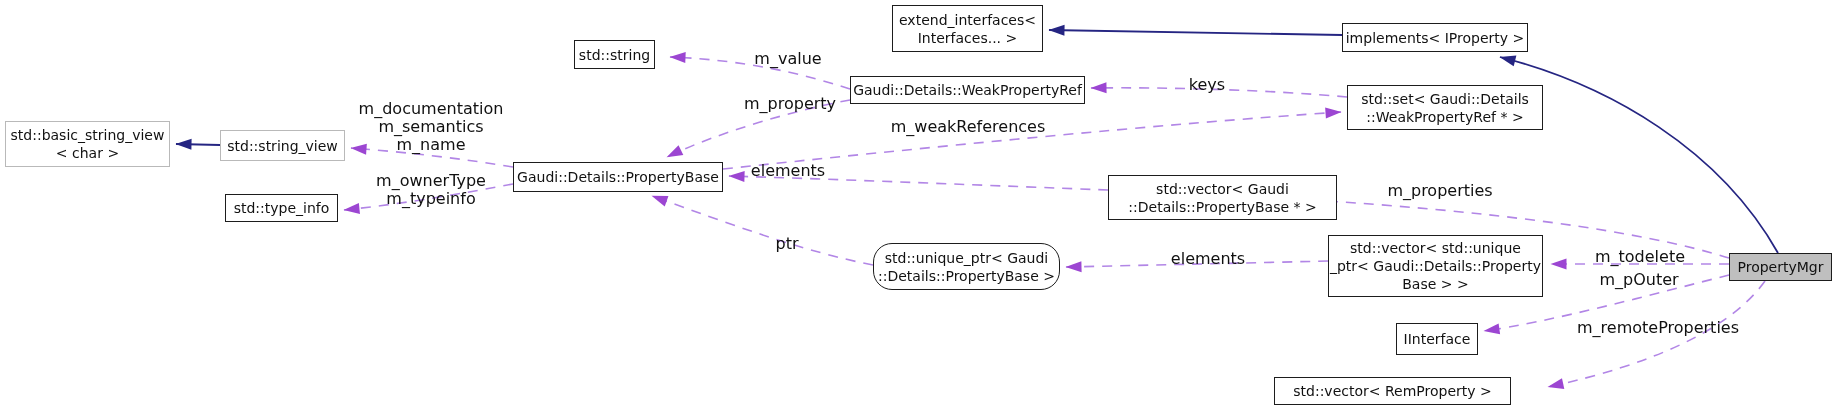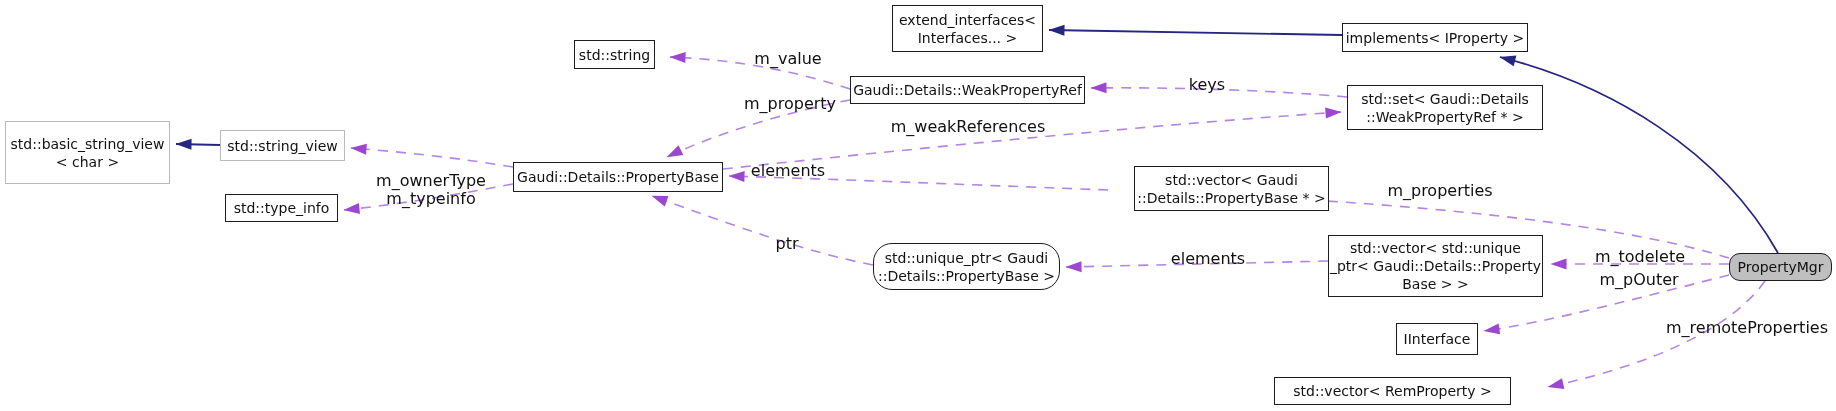--- a/index.html
+++ b/index.html
@@ -7,21 +7,21 @@
     position:relative;width:1836px;height:411px;background:#ffffff;overflow:hidden;
     font-family:"DejaVu Sans","Liberation Sans",sans-serif;color:#111;
   }
   svg.edge-layer{position:absolute;left:0;top:0;width:1836px;height:411px;}
   .node{
     position:absolute;box-sizing:border-box;background:#ffffff;border:1.5px solid #1d1d1d;
     display:flex;align-items:center;justify-content:center;text-align:center;
     font-size:14px;line-height:18px;white-space:pre-line;cursor:pointer;
   }
   .node.ext{border:1px solid #b9b9b9;cursor:default;}
-  .node.main{background:#bfbfbf;cursor:default;border-radius:11px;}
+  .node.main{background:#bfbfbf;cursor:default;}
   .elabel{
     position:absolute;transform:translateX(-50%);font-size:16px;line-height:18px;
     white-space:pre-line;text-align:center;color:#101010;
   }
 </style>
 </head>
 <body>
 
 <div class="canvas">
 
@@ -51,50 +51,53 @@
       <path d="M 1765 281 C 1730 330, 1650 365, 1548 387" marker-end="url(#arrow-purple)"></path>
     </g>
 
     <g fill="none" stroke="#252582" stroke-width="1.8">
       <path d="M 220 145 L 176 144" marker-end="url(#arrow-navy)"></path>
       <path d="M 1342 35 L 1049 30" marker-end="url(#arrow-navy)"></path>
       <path d="M 1778 253 C 1720 150, 1610 85, 1500 57" marker-end="url(#arrow-navy)"></path>
     </g>
   </svg>
 
-  <div class="node ext" style="left:5px;top:121px;width:165px;height:63px;">std::basic_string_view
+  <div class="node ext" style="left:5px;top:121px;width:165px;height:46px;">std::basic_string_view
 &lt; char &gt;</div>
   <div class="node ext" style="left:220px;top:130px;width:125px;height:31px;">std::string_view</div>
   <div class="node" style="left:225px;top:194px;width:113px;height:28px;">std::type_info</div>
   <div class="node" style="left:574px;top:40px;width:81px;height:29px;">std::string</div>
   <div class="node" style="left:513px;top:162px;width:210px;height:30px;">Gaudi::Details::PropertyBase</div>
   <div class="node" style="left:850px;top:76px;width:235px;height:28px;">Gaudi::Details::WeakPropertyRef</div>
   <div class="node" style="left:892px;top:5px;width:151px;height:47px;">extend_interfaces&lt;
 Interfaces... &gt;</div>
   <div class="node" style="left:1342px;top:23px;width:186px;height:29px;">implements&lt; IProperty &gt;</div>
   <div class="node" style="left:1347px;top:85px;width:196px;height:45px;">std::set&lt; Gaudi::Details
 ::WeakPropertyRef * &gt;</div>
-  <div class="node" style="left:1108px;top:166px;width:195px;height:45px;margin-left:26px;">std::vector&lt; Gaudi
+  <div class="node" style="left:1108px;top:175px;width:229px;height:45px;">std::vector&lt; Gaudi
 ::Details::PropertyBase * &gt;</div>
   <div class="node" style="left:873px;top:243px;width:187px;height:47px;border-radius:19px;">std::unique_ptr&lt; Gaudi
 ::Details::PropertyBase &gt;</div>
   <div class="node" style="left:1328px;top:235px;width:215px;height:62px;">std::vector&lt; std::unique
 _ptr&lt; Gaudi::Details::Property
 Base &gt; &gt;</div>
   <div class="node" style="left:1396px;top:323px;width:82px;height:32px;">IInterface</div>
   <div class="node" style="left:1274px;top:377px;width:237px;height:28px;">std::vector&lt; RemProperty &gt;</div>
   <div class="node main" style="left:1729px;top:253px;width:103px;height:28px;">PropertyMgr</div>
 
   <div class="elabel" style="left:788px;top:50px;">m_value</div>
   <div class="elabel" style="left:790px;top:95px;">m_property</div>
   <div class="elabel" style="left:1207px;top:76px;">keys</div>
+  <div class="elabel" style="left:431px;top:100px;">m_documentation
+m_semantics
+m_name</div>
   <div class="elabel" style="left:431px;top:172px;">m_ownerType
 m_typeinfo</div>
   <div class="elabel" style="left:968px;top:118px;">m_weakReferences</div>
   <div class="elabel" style="left:788px;top:162px;">elements</div>
   <div class="elabel" style="left:787px;top:235px;">ptr</div>
   <div class="elabel" style="left:1208px;top:250px;">elements</div>
   <div class="elabel" style="left:1440px;top:182px;">m_properties</div>
   <div class="elabel" style="left:1640px;top:248px;">m_todelete</div>
   <div class="elabel" style="left:1639px;top:271px;">m_pOuter</div>
-  <div class="elabel" style="left:1728px;top:319px;padding-left:38px;">m_remoteProperties</div>
+  <div class="elabel" style="left:1639px;top:319px;padding-left:38px;">m_remoteProperties</div>
 
 </div>
 
 </body></html>

